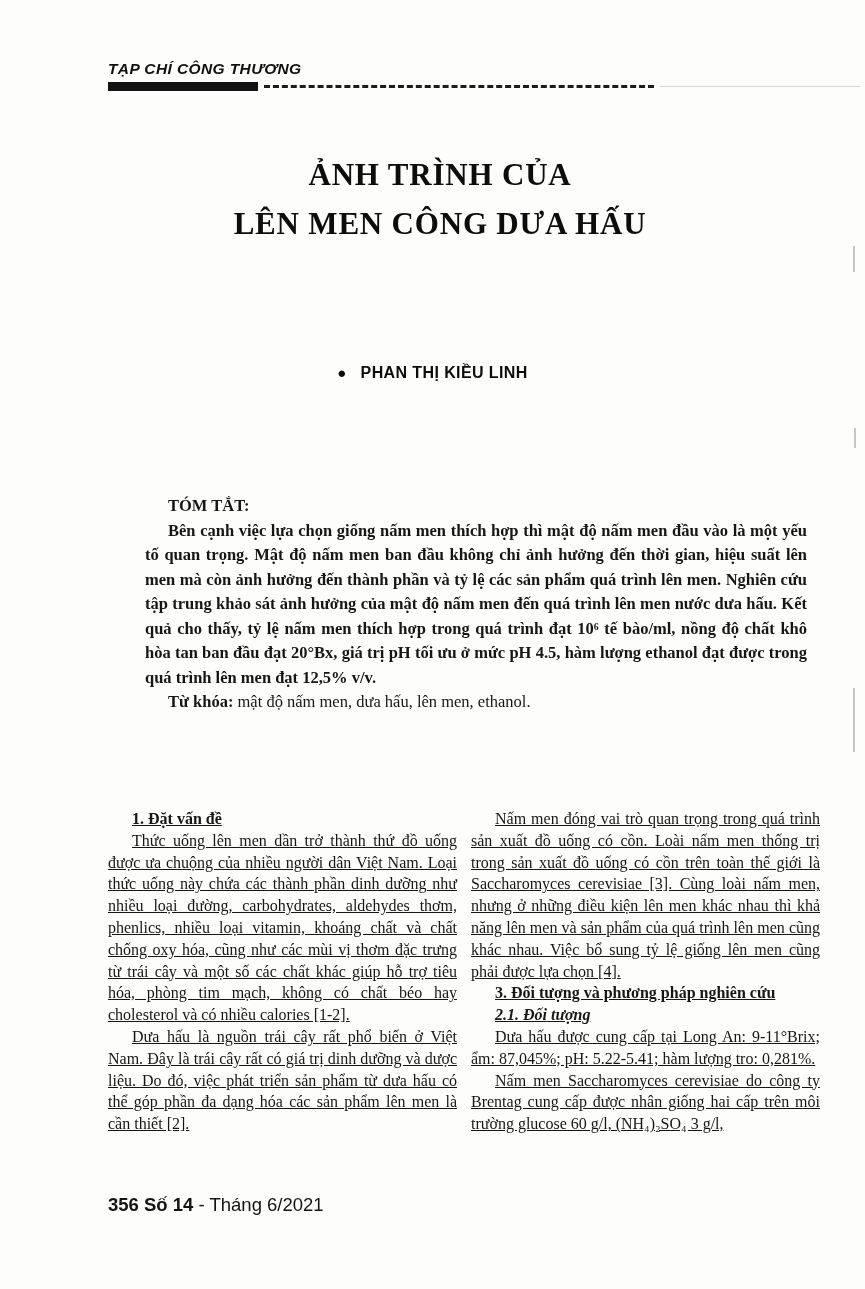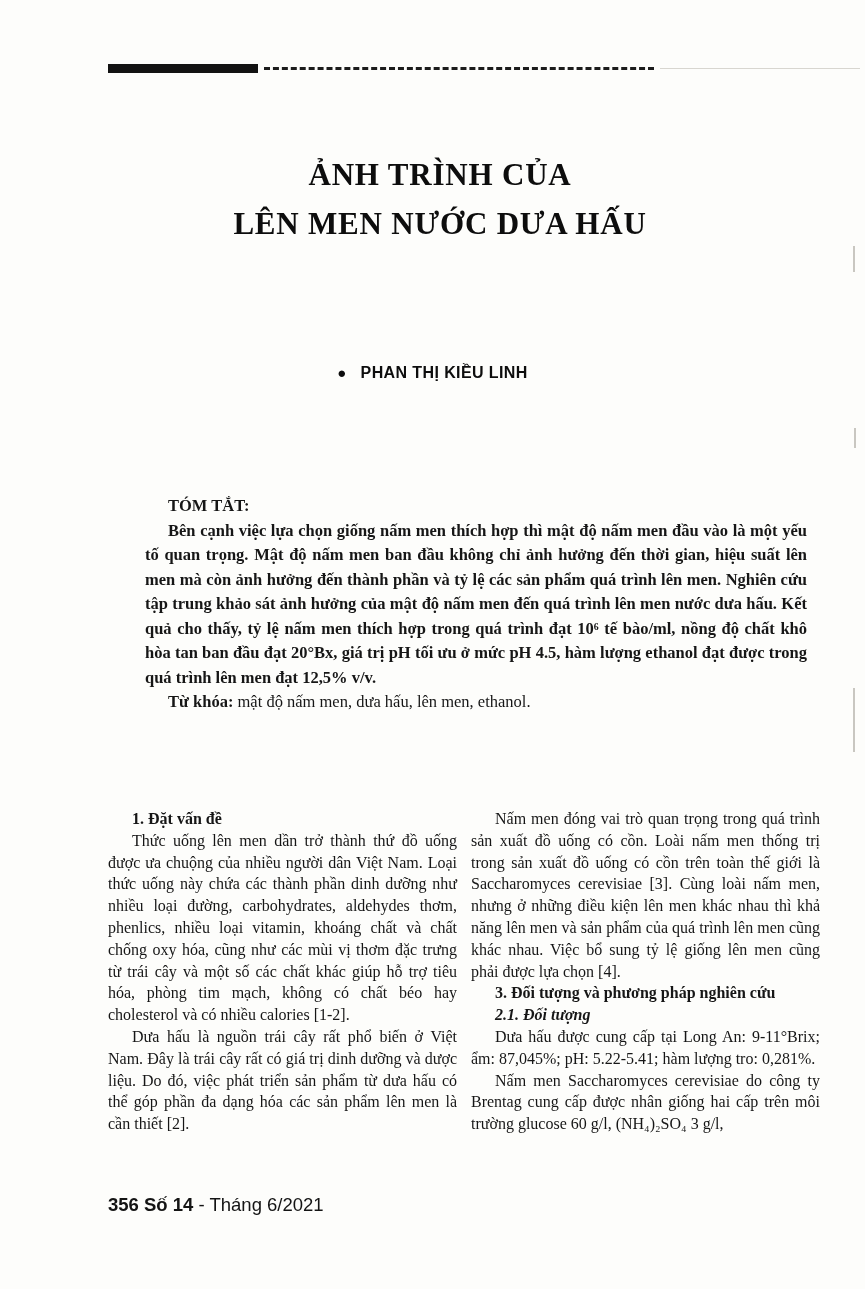--- a/index.html
+++ b/index.html
@@ -118,21 +118,21 @@
     position: absolute;
     left: 108px;
     top: 808px;
     width: 712px;
     display: flex;
     gap: 14px;
     font-size: 16px;
     line-height: 21.8px;
     text-align: justify;
   }
-  .col { width: 349px; }
+  .col { width: 349px; text-decoration: underline; }
   .body-columns p { margin: 0; text-indent: 24px; }
   .sec-heading {
     font-weight: 700;
     text-indent: 24px;
   }
   .subsec-heading {
     font-weight: 700;
     font-style: italic;
     text-indent: 24px;
   }
@@ -158,30 +158,31 @@
   .scan-mark.m1 { left: 853px; top: 246px; height: 26px; }
   .scan-mark.m2 { left: 854px; top: 428px; height: 20px; }
   .scan-mark.m3 { left: 853px; top: 688px; height: 64px; }
 </style>
 </head>
 <body>
 
 <div class="page">
 
   <div class="masthead">
+    <div class="journal-name">TẠP CHÍ CÔNG THƯƠNG</div>
     <div class="masthead-rule">
       <div class="rule-bar"></div>
       <div class="rule-dashes"></div>
       <div class="rule-faint"></div>
     </div>
   </div>
 
   <h1 class="title">
     <span class="title-line">ẢNH TRÌNH CỦA</span>
-    <span class="title-line">LÊN MEN NƯỚC DƯA HẤU</span>
+    <span class="title-line">LÊN MEN CÔNG DƯA HẤU</span>
   </h1>
 
   <div class="author-line">
     <span class="author-bullet">●</span>
     <span class="author-name">PHAN THỊ KIỀU LINH</span>
   </div>
 
   <section class="abstract">
     <div class="abstract-heading">TÓM TẮT:</div>
     <p class="abstract-body">Bên cạnh việc lựa chọn giống nấm men thích hợp thì mật độ nấm men đầu vào là một yếu tố quan trọng. Mật độ nấm men ban đầu không chỉ ảnh hưởng đến thời gian, hiệu suất lên men mà còn ảnh hưởng đến thành phần và tỷ lệ các sản phẩm quá trình lên men. Nghiên cứu tập trung khảo sát ảnh hưởng của mật độ nấm men đến quá trình lên men nước dưa hấu. Kết quả cho thấy, tỷ lệ nấm men thích hợp trong quá trình đạt 10⁶ tế bào/ml, nồng độ chất khô hòa tan ban đầu đạt 20°Bx, giá trị pH tối ưu ở mức pH 4.5, hàm lượng ethanol đạt được trong quá trình lên men đạt 12,5% v/v.</p>

